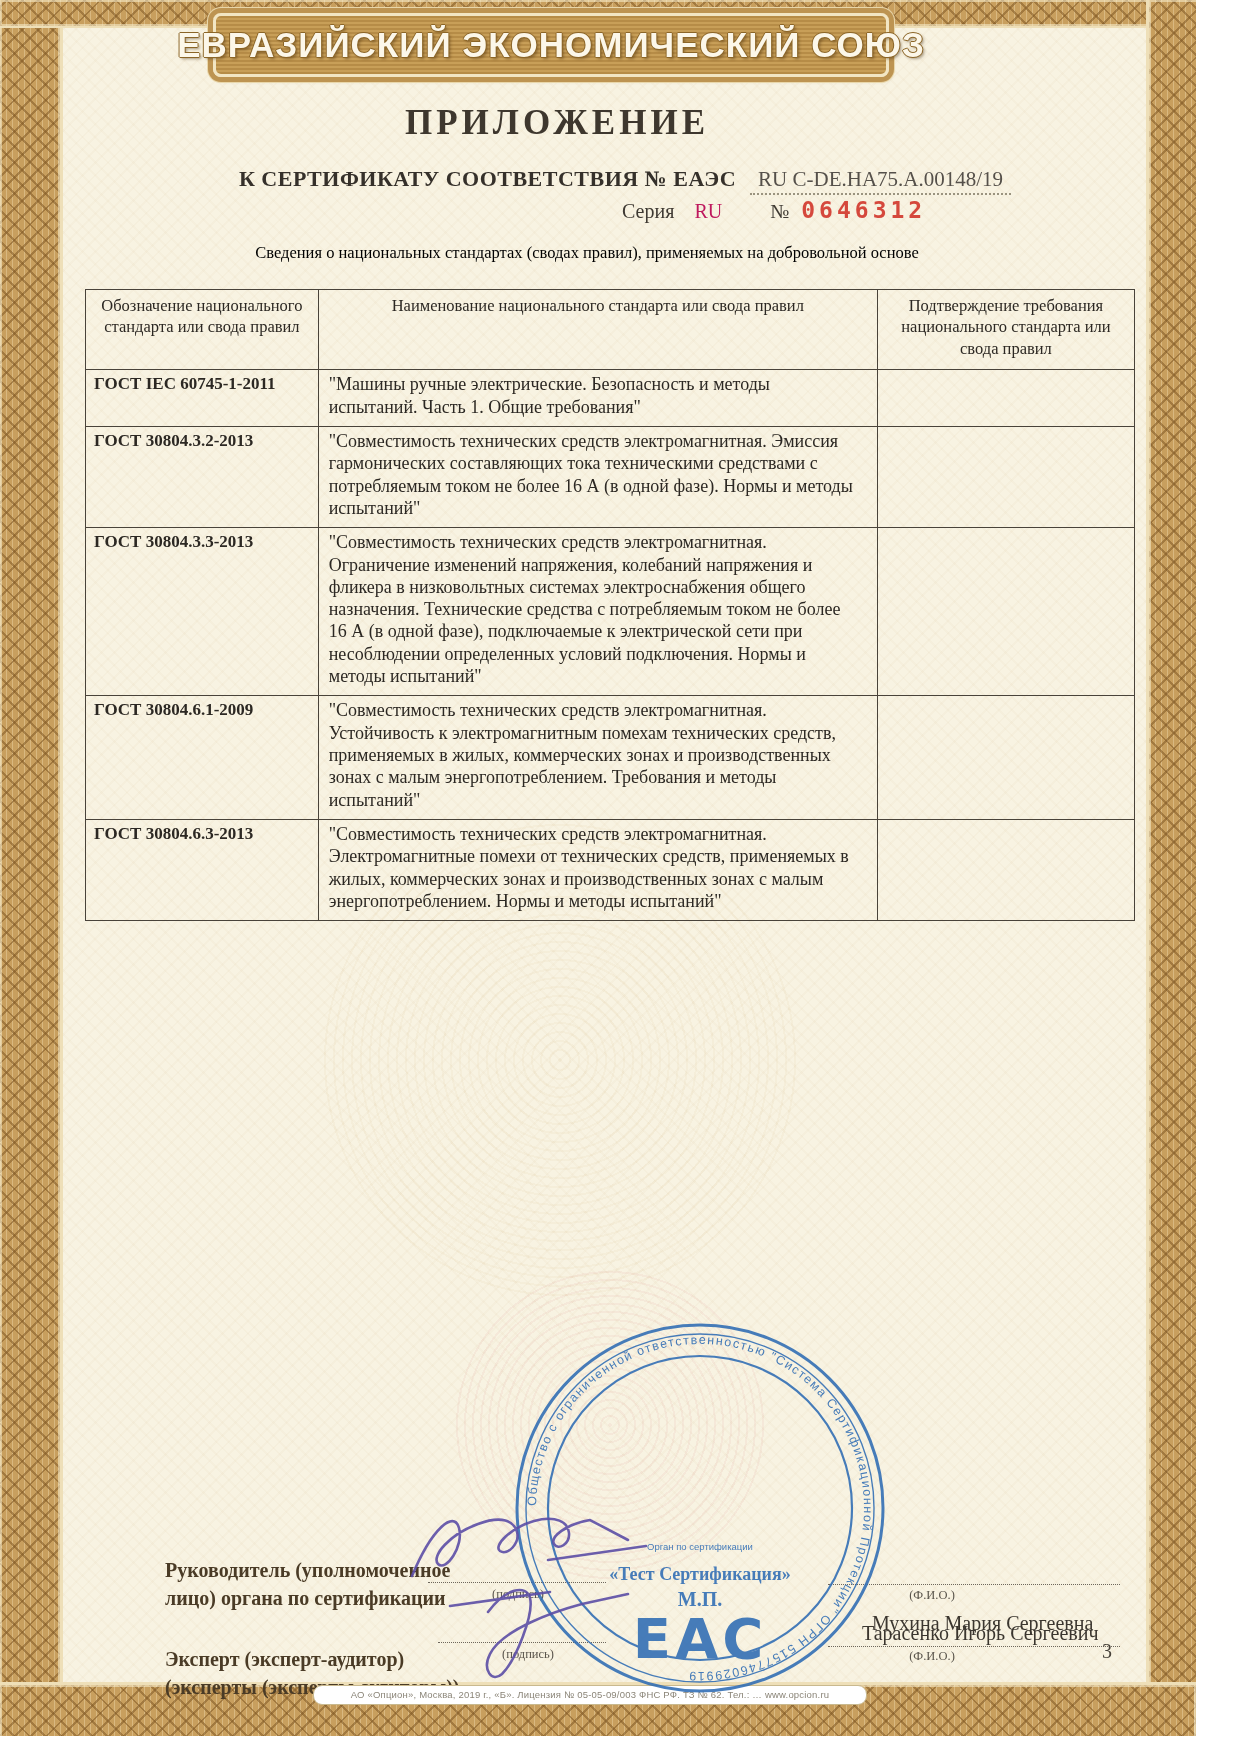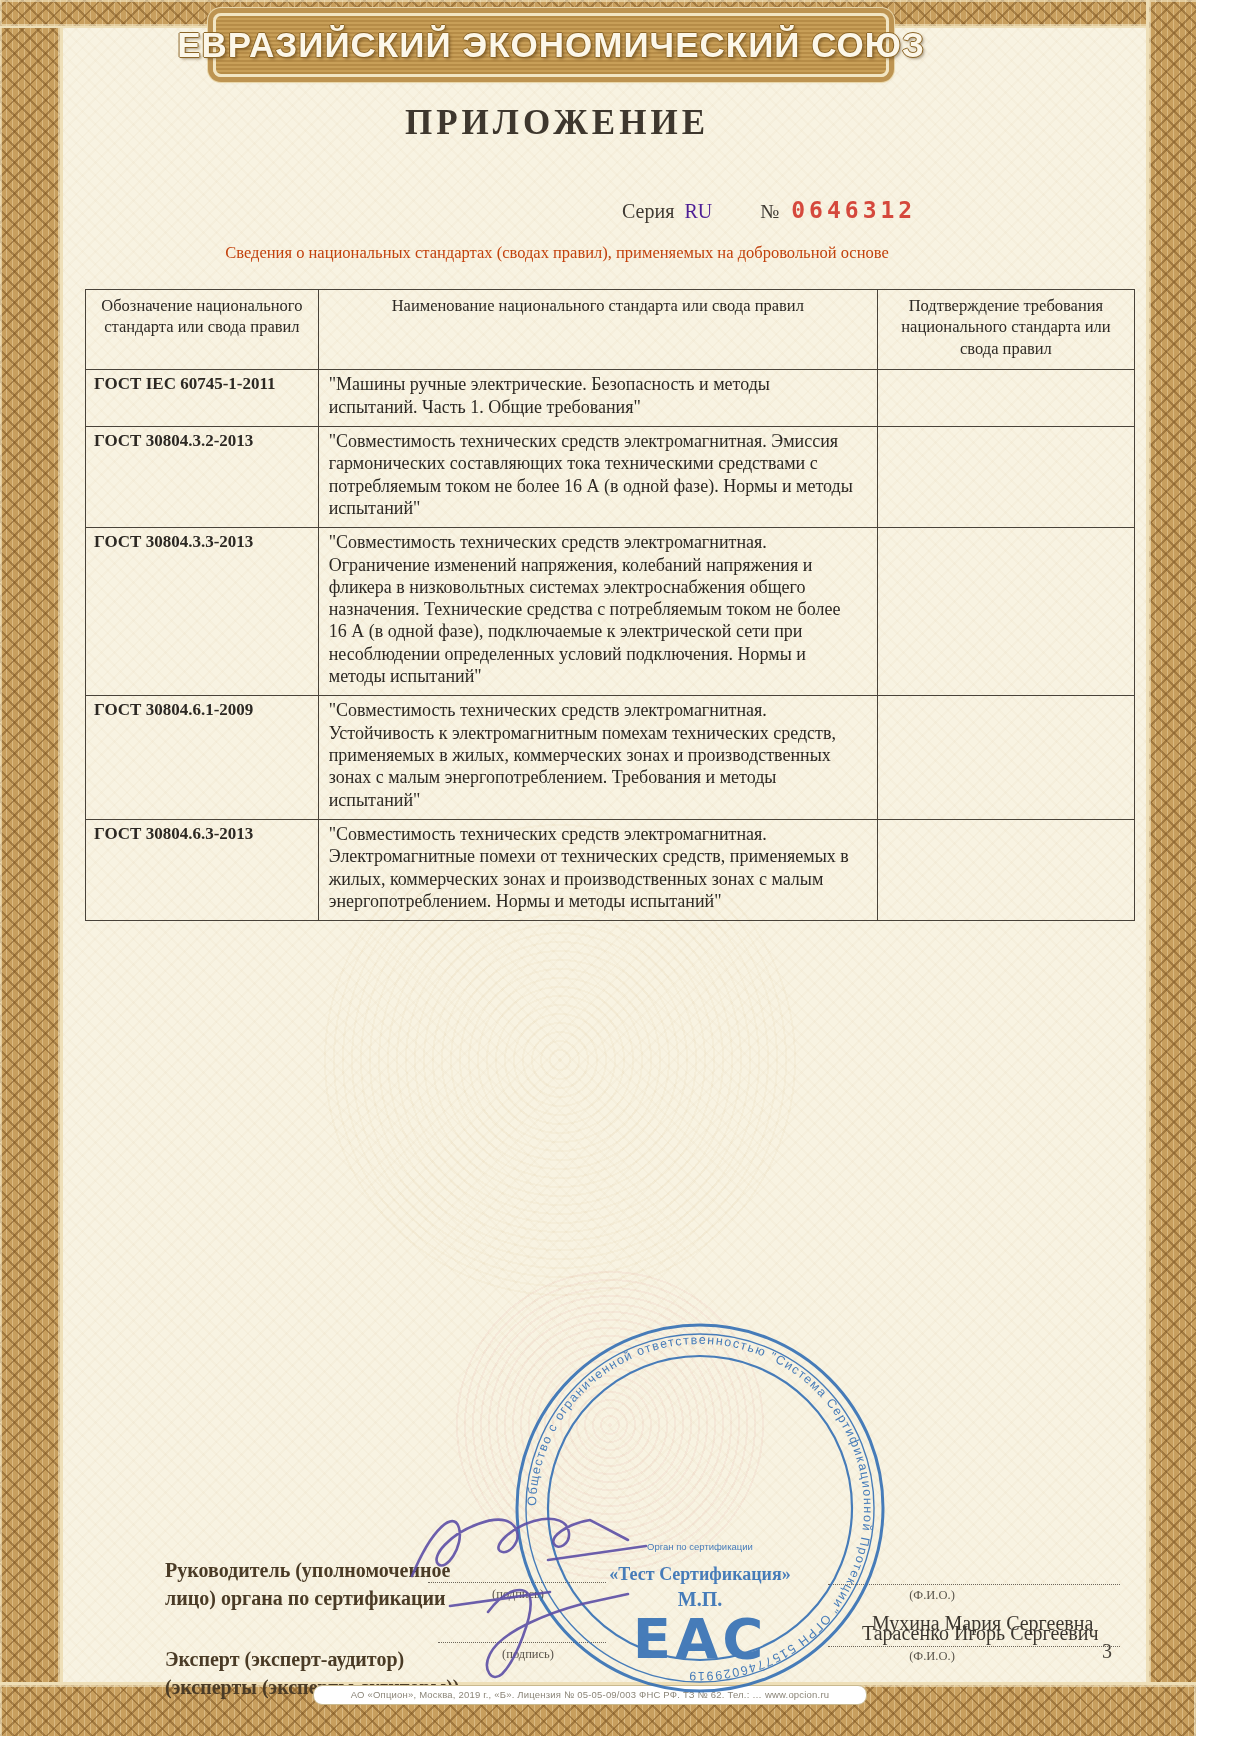--- a/index.html
+++ b/index.html
@@ -35,25 +35,25 @@
   .banner span{font-family:"Liberation Sans",sans-serif;font-weight:bold;font-size:35px;letter-spacing:1px;
     color:#fcf7e9;white-space:nowrap;
     text-shadow:1px 0 #8b6527,-1px 0 #8b6527,0 1px #8b6527,0 -1px #8b6527,2px 2px 3px rgba(70,45,10,.45);}
   
   .title{position:absolute;left:0;top:103px;width:1114px;margin:0;text-align:center;z-index:2;
     font-size:35px;font-weight:bold;letter-spacing:4px;color:#3e372e;}
   .cert-line{position:absolute;left:120px;top:166px;width:1010px;text-align:center;white-space:nowrap;z-index:2;}
   .cert-label{font-size:22px;font-weight:bold;color:#35302a;letter-spacing:.5px;}
   .cert-number{font-size:21px;color:#55504a;margin-left:14px;border-bottom:2px dotted #9a937f;padding:0 8px 2px 8px;}
   .series-line{position:absolute;left:622px;top:197px;white-space:nowrap;z-index:2;font-size:20px;color:#3f3a33;}
-  .series-value{color:#4c1d95;margin-left:10px;text-align:right;}
+  .series-value{color:#be185d;margin-left:20px;text-align:right;}
   .number-sign{margin-left:48px;}
   .blank-number{font-family:"DejaVu Sans Mono",monospace;font-size:23px;font-weight:bold;color:#d5483c;
     letter-spacing:4px;margin-left:12px;}
-  .intro{position:absolute;left:0;top:242px;width:1114px;text-align:center;font-size:16.5px;line-height:1.3;color:#c2410c;z-index:2;}
+  .intro{position:absolute;left:0;top:242px;width:1114px;text-align:center;font-size:16.5px;line-height:1.3;color:#000000;z-index:2;padding-left:30px;}
   
   table.standards{position:absolute;left:85px;top:289px;width:1050px;border-collapse:collapse;z-index:2;
     font-size:18px;line-height:1.24;color:#2c2823;}
   table.standards th, table.standards td{border:1.5px solid #49433a;vertical-align:top;}
   table.standards th{font-weight:normal;font-size:16.5px;text-align:center;padding:5px 6px 10px 6px;line-height:1.3;}
   td.code{width:225px;font-weight:bold;font-size:17px;padding:3px 8px 6px 8px;}
   td.name{width:560px;padding:3px 18px 8px 10px;}
   td.confirm{width:265px;}
   
   .sig-label{position:absolute;left:165px;width:300px;font-weight:bold;font-size:20px;line-height:1.4;
@@ -98,20 +98,23 @@
   <div class="band band-top"></div>
   <div class="band band-right"></div>
   <div class="band band-bottom"></div>
 
   <div class="banner">
     <span>ЕВРАЗИЙСКИЙ ЭКОНОМИЧЕСКИЙ СОЮЗ</span>
   </div>
 
   <h1 class="title">ПРИЛОЖЕНИЕ</h1>
 
+  <div class="cert-line">
+    <span class="cert-label">К СЕРТИФИКАТУ СООТВЕТСТВИЯ № ЕАЭС</span><span class="cert-number">RU C-DE.HA75.A.00148/19</span>
+  </div>
 
   <div class="series-line">
     <span>Серия</span><span class="series-value">RU</span><span class="number-sign">№</span><span class="blank-number">0646312</span>
   </div>
 
   <div class="intro">
     <div>Сведения о национальных стандартах (сводах правил), применяемых на добровольной основе</div>
   </div>
 
   <table class="standards">

